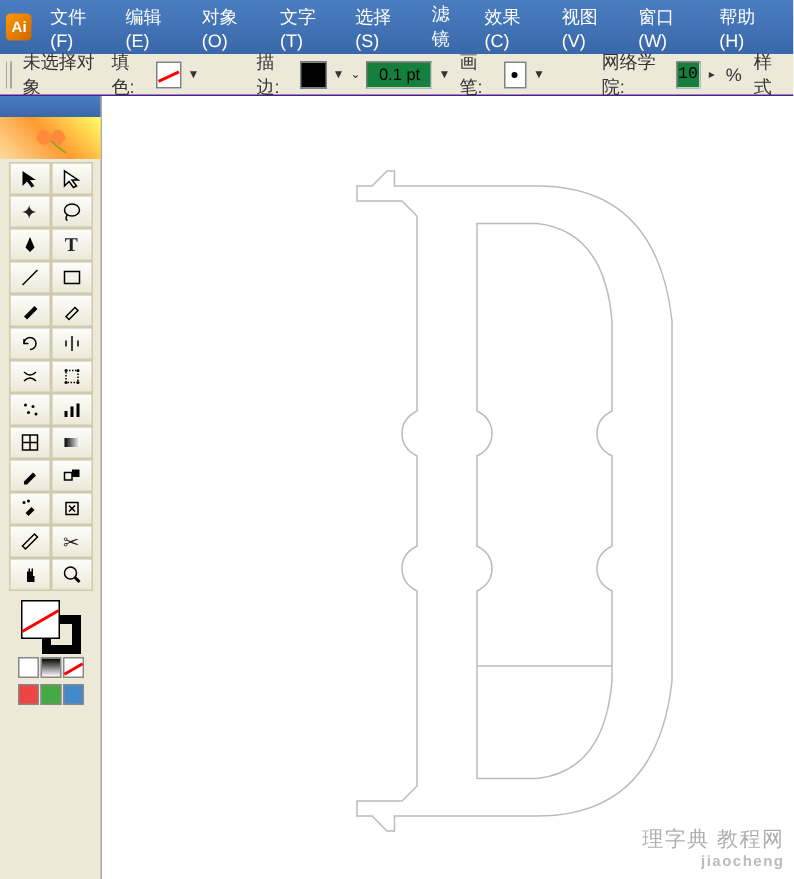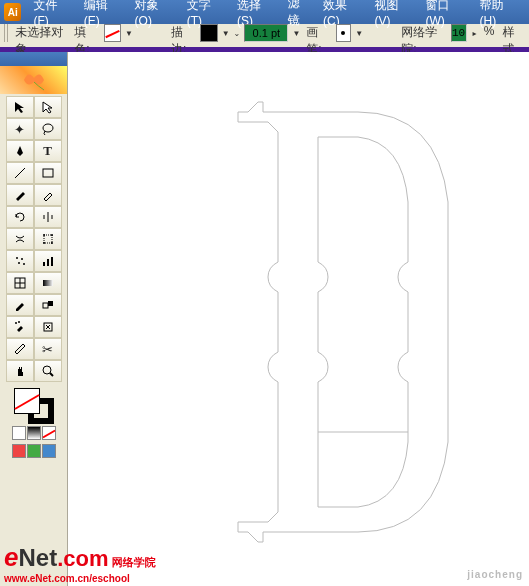--- a/index.html
+++ b/index.html
@@ -1,22 +1,22 @@
 <!DOCTYPE html>
 <html><head>
 <meta charset="utf-8">
 <style>
 * { margin: 0; padding: 0; box-sizing: border-box; }
 body { font-family: "SimSun", sans-serif; font-size: 12px; background: #fff; width: 529px; height: 586px; overflow: hidden; position: relative; }
 
-.menubar { background: linear-gradient(#4a7dc0, #3968aa); height: 24px; display: flex; align-items: center; padding: 0 4px; color: #fff; }
+.menubar { background: linear-gradient(#4a7dc0, #3968aa); height: 36px; display: flex; align-items: center; padding: 0 4px; color: #fff; }
 .menubar .app-icon { width: 18px; height: 18px; background: linear-gradient(135deg, #f90, #c60); border-radius: 3px; margin-right: 6px; display: flex; align-items: center; justify-content: center; font-size: 10px; font-weight: bold; }
 .menubar .mitem { padding: 2px 6px; cursor: pointer; }
 
-.optbar { background: #ece9d8; border-bottom: 5px solid #4c1d95; height: 28px; display: flex; align-items: flex-start; padding: 0 4px; gap: 4px; }
+.optbar { background: #ece9d8; border-bottom: 1px solid #4c1d95; height: 28px; display: flex; align-items: center; padding: 0 4px; gap: 4px; }
 .optbar .grip { width: 6px; height: 18px; background: repeating-linear-gradient(90deg, #aca899 0 1px, transparent 1px 3px); }
 .optbar .lbl { color: #333; padding: 0 2px; }
 .swatch { width: 20px; height: 18px; border: 1px solid #808080; background: #fff; position: relative; }
 .swatch.none::after { content: ""; position: absolute; left: 0; right: 0; top: 50%; border-top: 2px solid red; transform: rotate(-25deg); }
 .swatch.black { background: #000; }
 .arrow-d { width: 8px; height: 18px; display: flex; align-items: center; justify-content: center; font-size: 8px; color: #333; cursor: pointer; }
 .numfield { width: 44px; height: 18px; border: 1px inset #ccc; font-size: 11px; text-align: center; background: #15803d; }
 .brush-dot { width: 18px; height: 18px; border: 1px solid #808080; background: #fff; display: flex; align-items: center; justify-content: center; }
 .brush-dot span { width: 4px; height: 4px; background: #000; border-radius: 50%; }
 .link { color: #1a4aa0; margin-left: 32px; }
@@ -292,21 +292,17 @@
         L 200 200
         Q 190 195 190 185 Q 190 175 200 170
         L 200 110
         Q 195 50 150 45 Z"></path>
       <line class="letter-path" x1="110" y1="340" x2="200" y2="340"></line>
     </svg>
   </div>
 </div>
 
 <div class="footer">
-  <div class="logo-l">
-    <span class="e">e</span><span class="net">Net</span><span class="com">.com</span>
-    <span class="ch">网络学院</span>
-    <span class="url">www.eNet.com.cn/eschool</span>
-  </div>
   <div class="logo-r">
+    <span>理字典 教程网</span>
     <span class="sub">jiaocheng</span>
   </div>
 </div>
 
 </body></html>

